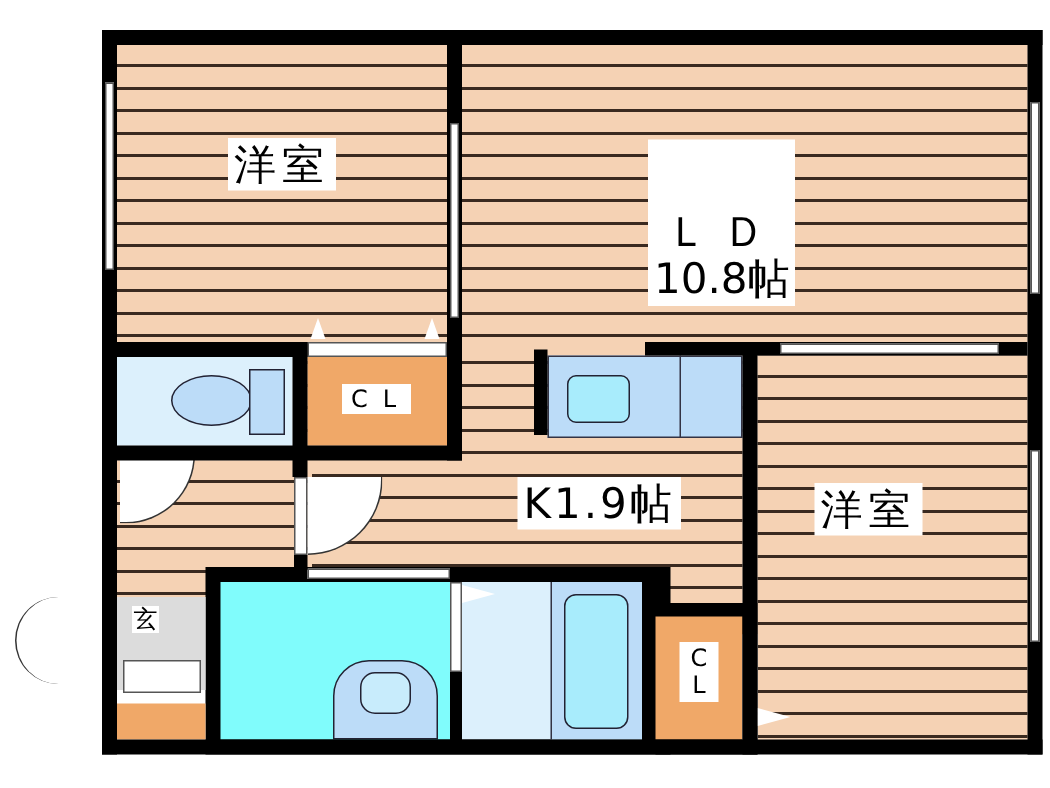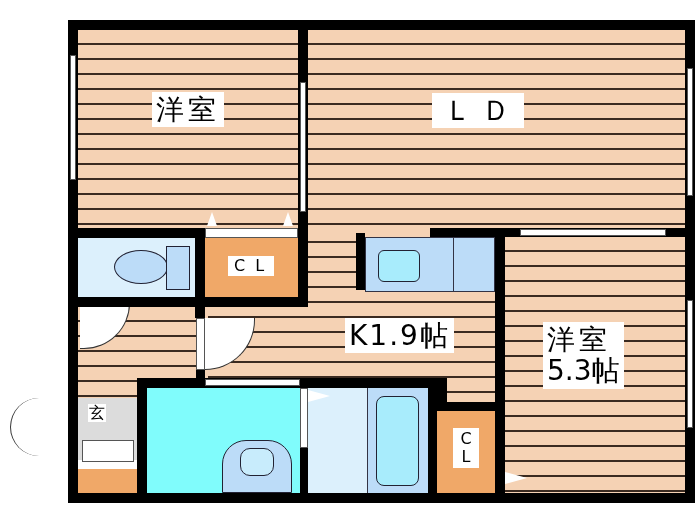--- a/index.html
+++ b/index.html
@@ -90,19 +90,19 @@
 <div class="abs window" style="left:70px;top:55px;width:6px;height:125px;"></div>
 <div class="abs window" style="left:300px;top:82px;width:6px;height:130px;"></div>
 <div class="abs window" style="left:687px;top:68px;width:6px;height:128px;"></div>
 <div class="abs window" style="left:520px;top:229px;width:146px;height:7px;"></div>
 <div class="abs window" style="left:687px;top:300px;width:6px;height:128px;"></div>
 
 <div class="abs label" style="left:152px;top:92px;font-size:28px;">
   <div style="letter-spacing:4px;">洋室</div>
 </div>
 <div class="abs label" style="left:432px;top:93px;font-size:28px;">
-  <div style="letter-spacing:10px;padding-left:8px;">ＬＤ</div>
+  <div style="letter-spacing:10px;padding-left:8px;margin-top:44px;">ＬＤ</div>
+  <div>10.8帖</div>
 </div>
 <div class="abs label" style="left:345px;top:318px;font-size:28px;letter-spacing:2px;">K1.9帖</div>
 <div class="abs label" style="left:543px;top:322px;font-size:28px;">
   <div style="letter-spacing:4px;">洋室</div>
-  <div>5.3帖</div>
 </div>
 
 </body></html>

